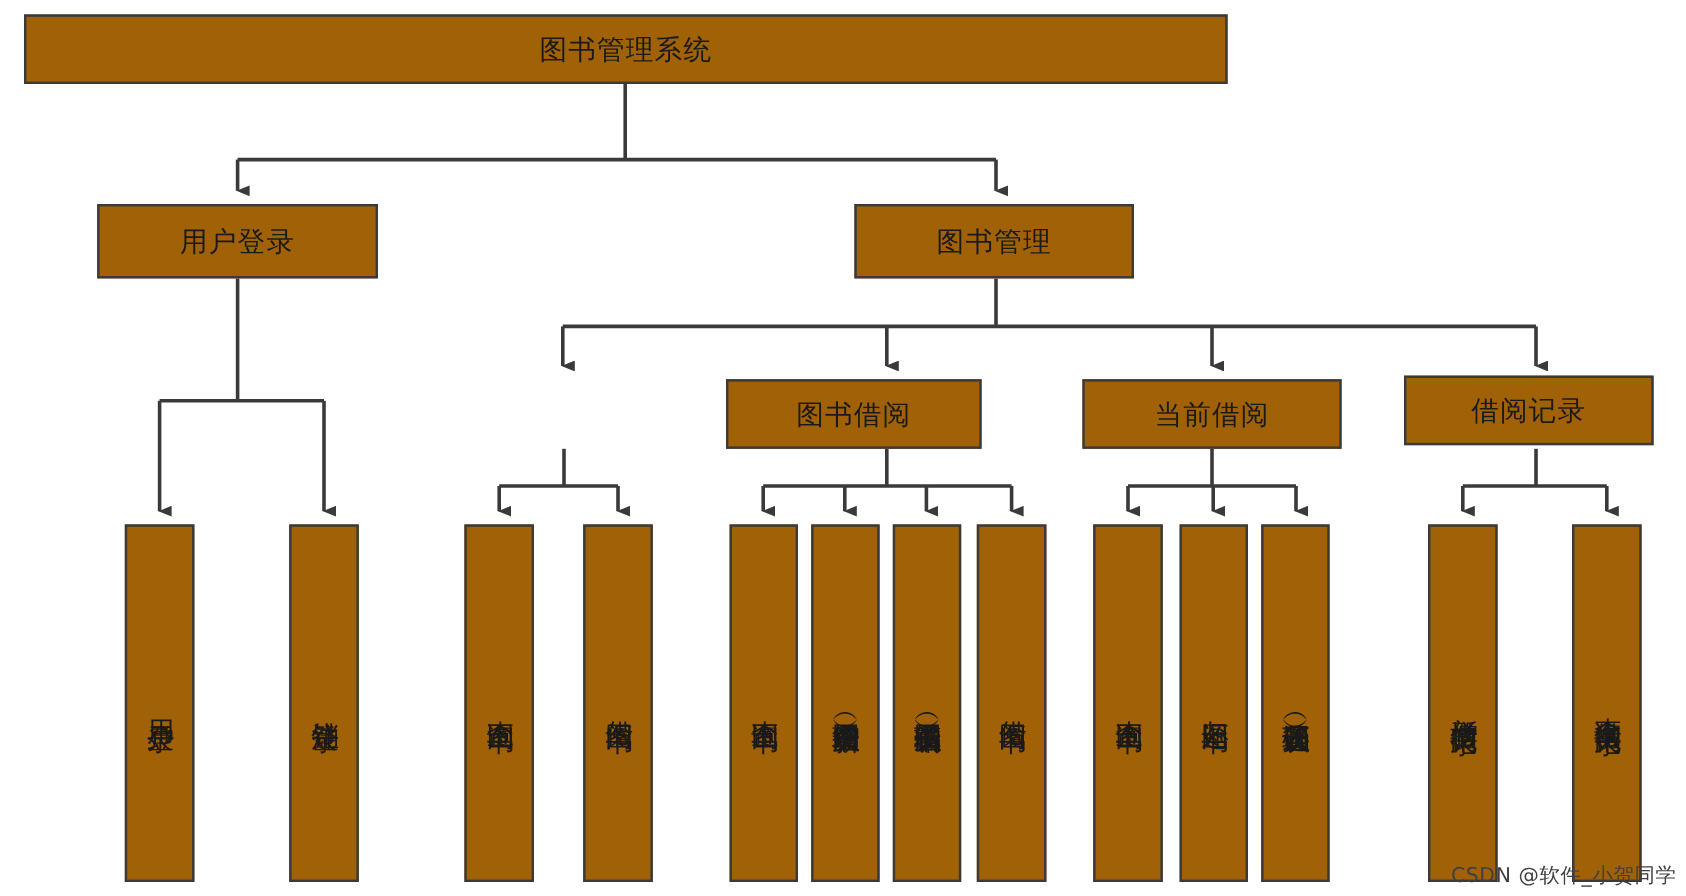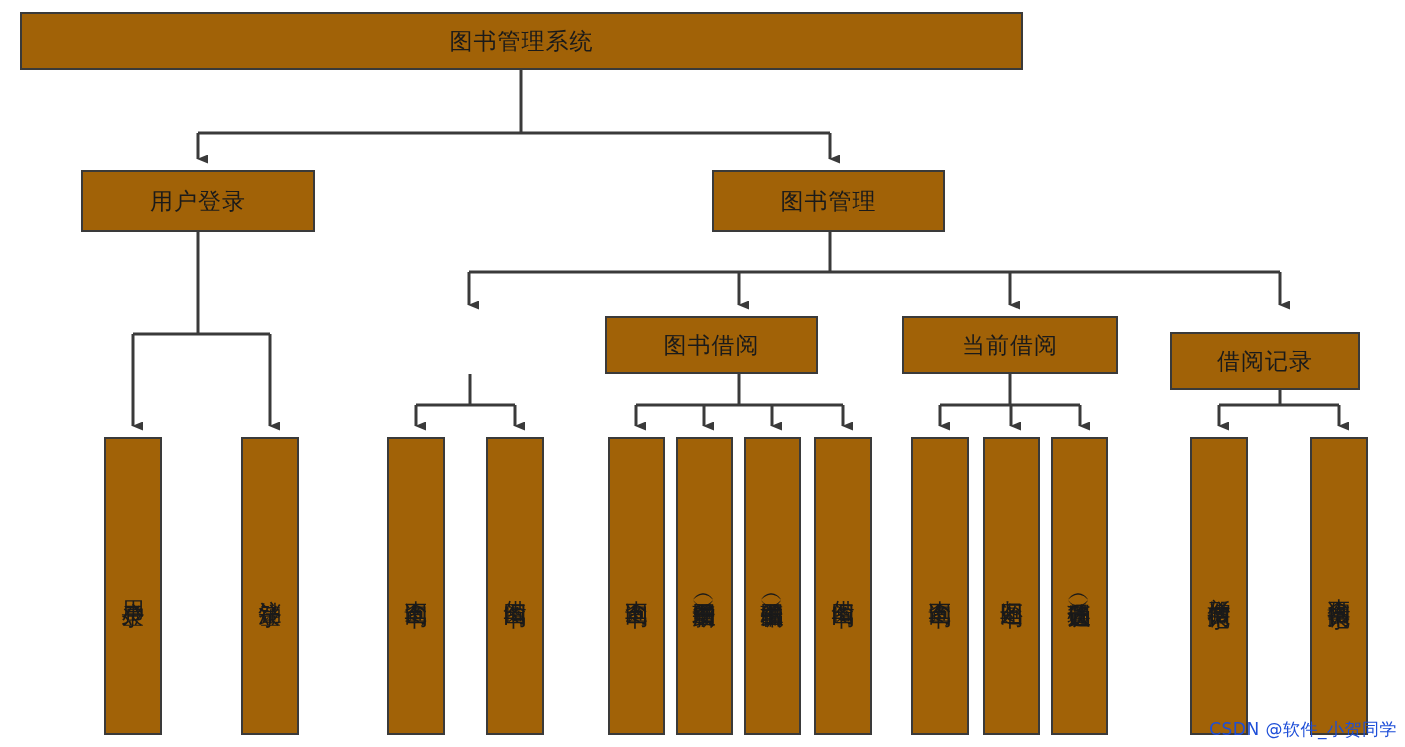--- a/index.html
+++ b/index.html
@@ -47,21 +47,21 @@
   }
   .node-v.tight {
     letter-spacing: 0px;
     line-height: 1.05;
   }
   #watermark {
     position: absolute;
     right: 8px;
     bottom: 6px;
     font-size: 17px;
-    color: #1d4ed8;
+    color: #404040;
     letter-spacing: 0.5px;
     z-index: 3;
     white-space: nowrap;
     margin-top: 24px;
   }
 </style>
 </head>
 <body>
 
 <div id="canvas">
@@ -116,21 +116,21 @@
     </g>
   </svg>
 
   <div class="node node-h" style="left:20px; top:12px; width:1003px; height:58px;">图书管理系统</div>
 
   <div class="node node-h" style="left:81px; top:170px; width:234px; height:62px;">用户登录</div>
   <div class="node node-h" style="left:712px; top:170px; width:233px; height:62px;font-family:Liberation Serif, serif;">图书管理</div>
 
   <div class="node node-h" style="left:605px; top:316px; width:213px; height:58px;">图书借阅</div>
   <div class="node node-h" style="left:902px; top:316px; width:216px; height:58px;">当前借阅</div>
-  <div class="node node-h" style="left:1170px; top:332px; width:190px; height:58px;">借阅记录</div>
+  <div class="node node-h" style="left:1170px; top:313px; width:208px; height:58px;">借阅记录</div>
 
   <div class="node node-v" style="left:104px; top:437px; width:58px; height:298px;">用户登录</div>
   <div class="node node-v" style="left:241px; top:437px; width:58px; height:298px;">注销登录</div>
 
   <div class="node node-v" style="left:387px; top:437px; width:58px; height:298px;">查询图书</div>
   <div class="node node-v" style="left:486px; top:437px; width:58px; height:298px;">借阅图书</div>
 
   <div class="node node-v" style="left:608px; top:437px; width:57px; height:298px;">查询图书</div>
   <div class="node node-v tight" style="left:676px; top:437px; width:57px; height:298px;">新增图书（管理员）</div>
   <div class="node node-v tight" style="left:744px; top:437px; width:57px; height:298px;">编辑图书（管理员）</div>

